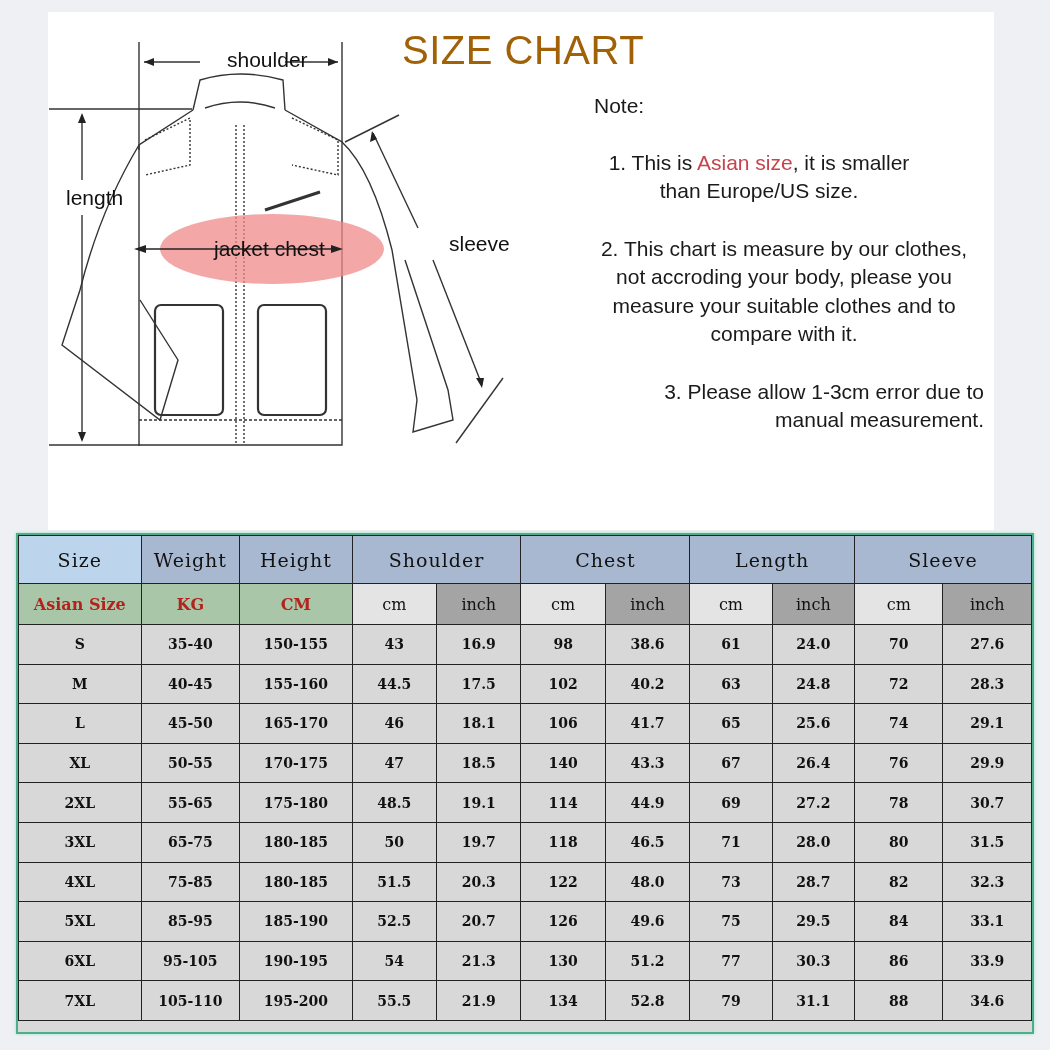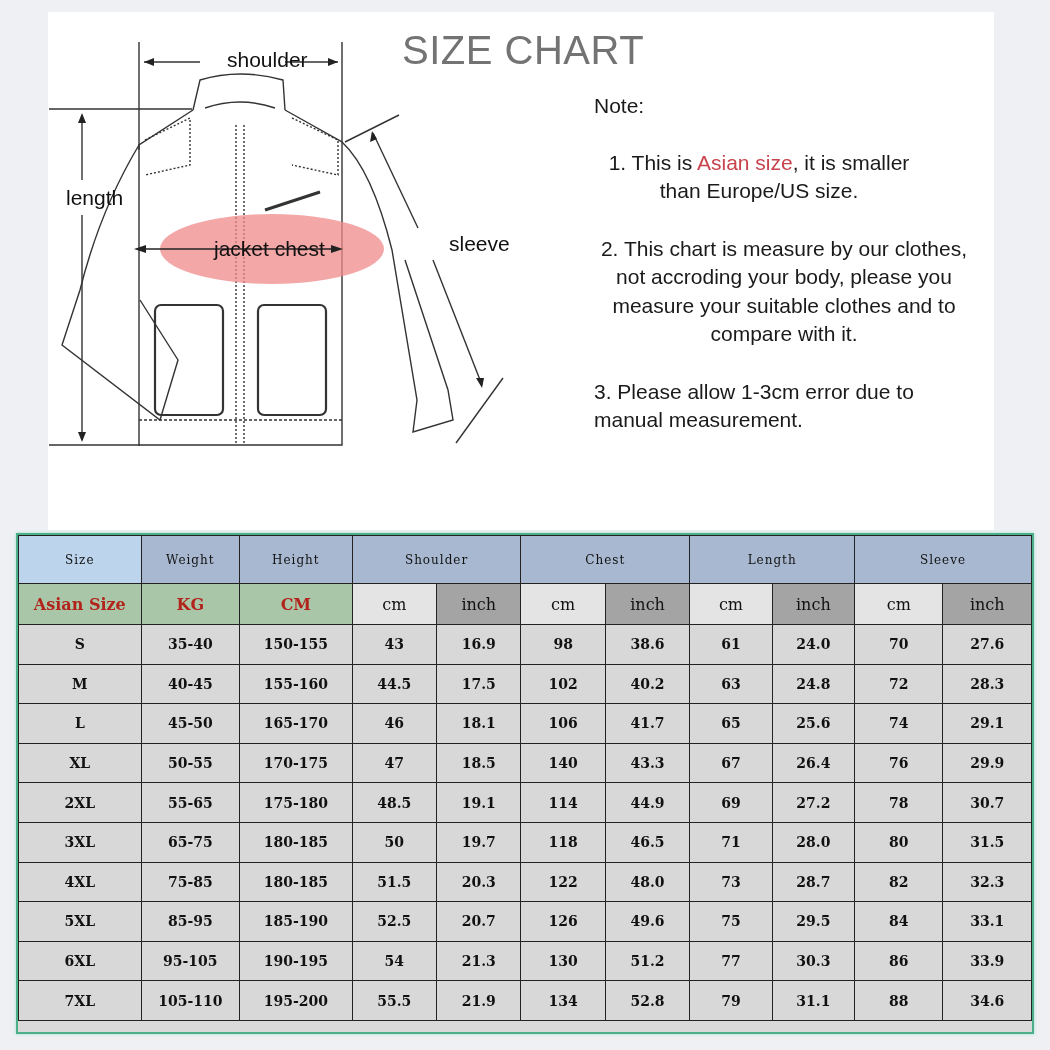--- a/index.html
+++ b/index.html
@@ -4,36 +4,36 @@
 <style>
   html, body { margin:0; padding:0; }
   body {
     width:1050px; height:1050px; background:#eef0f4; position:relative; overflow:hidden;
     font-family: "Liberation Sans", sans-serif;
   }
   .top-panel {
     position:absolute; left:48px; top:12px; width:946px; height:518px; background:#ffffff;
   }
   .title {
-    position:absolute; left:402px; top:28px; font-size:40px; color:#737373; letter-spacing:0.5px;
+    position:absolute; left:402px; top:28px; font-size:40px; color:#a16207; letter-spacing:0.5px;
     font-family:"Liberation Sans", sans-serif;
   }
   .diagram { position:absolute; left:0; top:0; width:600px; height:530px; }
   .diag-label { position:absolute; font-size:21px; color:#111; font-family:"Liberation Sans", sans-serif; }
   .notes { position:absolute; left:594px; top:92px; width:400px; font-size:21px; color:#1a1a1a; line-height:28.5px; }
   .notes p { margin:0 16px 29px 0; }
   .notes .hl { color:#c8434d; }
 
   .table-wrap {
     position:absolute; left:16px; top:533px; width:1014px; height:497px;
     border:2px solid #4caf8a; box-shadow:0 0 3px #9fe0c7; background:#d9d9d9;
   }
   table { border-collapse:collapse; width:1014px; table-layout:fixed; font-family:"DejaVu Serif","Liberation Serif",serif; }
   td { border:1.5px solid #222; text-align:center; font-size:14px; color:#111; height:38.6px; padding:0; }
-  tr.h1 td { height:47px; background:#a8b8d0; font-size:12px; letter-spacing:1px; }
+  tr.h1 td { height:47px; background:#a8b8d0; font-size:19px; letter-spacing:1px; }
   tr.h1 td.size { background:#bcd4ec; }
   tr.h2 td { height:40px; background:#e4e4e4; font-size:16px; }
   tr.h2 td.green { background:#a9c7a8; color:#b2231c; font-weight:bold; }
   tr.h2 td.inch { background:#a4a4a4; }
   tr.row td { background:#d8d8d8; font-weight:bold; }
 </style>
 </head>
 <body>
 
 <div class="top-panel"></div>
@@ -101,21 +101,21 @@
 </div>
 
 <div class="title">SIZE CHART</div>
 
 <div class="notes">
   <p style="margin-bottom:28px;">Note:</p>
   <p style="width:330px;text-align:center;">
     <span>1. This is </span><span class="hl">Asian size</span><span>, it is smaller than Europe/US size.</span>
   </p>
   <p style="width:380px;text-align:center;">2. This chart is measure by our clothes, not accroding your body, please you measure your suitable clothes and to compare with it.</p>
-  <p style="width:390px;">3. Please allow 1-3cm error due to manual measurement.</p>
+  <p style="width:390px;text-align:right;">3. Please allow 1-3cm error due to manual measurement.</p>
 </div>
 
 <div class="table-wrap">
   <table>
     <colgroup>
       <col style="width:122px">
         <col style="width:98px">
         <col style="width:112px">
       <col style="width:84px">
         <col style="width:84px">

